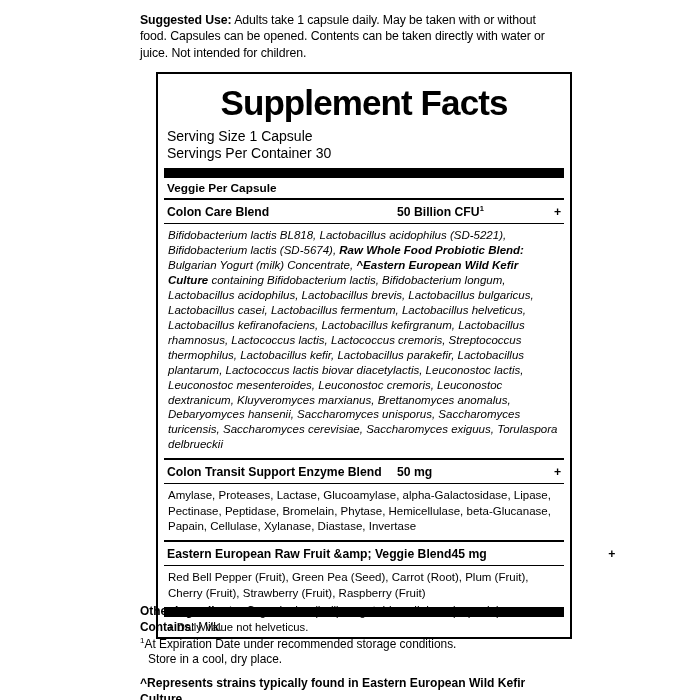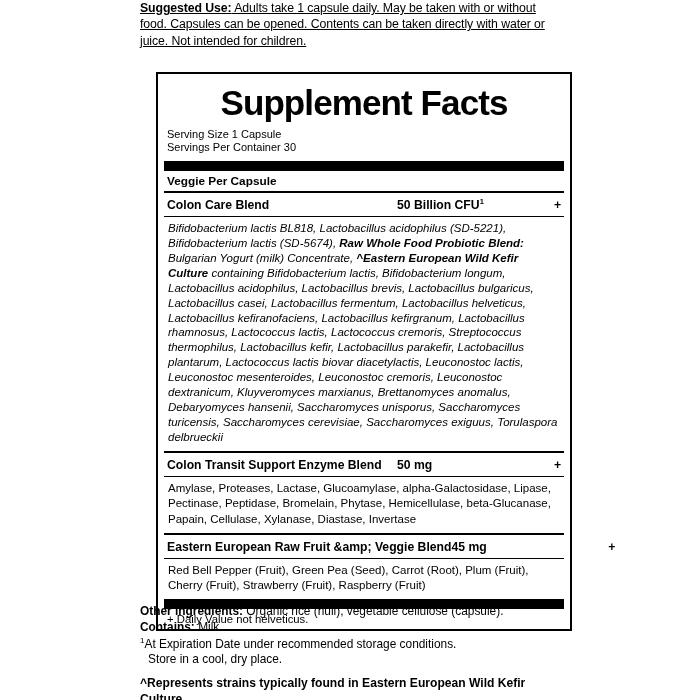--- a/index.html
+++ b/index.html
@@ -18,26 +18,25 @@
     position: relative;
     width: 700px;
     height: 700px;
     box-sizing: border-box;
   }
 
   
   .suggested-use {
     position: absolute;
     left: 140px;
-    top: 0;
+    top: 12px;
     width: 416px;
     font-size: 12.3px;
     line-height: 1.33;
     letter-spacing: -0.1px;
-    text-decoration: underline;
   }
   .suggested-use b { font-weight: bold; }
 
   
   .panel {
     position: absolute;
     left: 156px;
     top: 72px;
     width: 416px;
     border: 2.5px solid #000;
@@ -51,21 +50,21 @@
     font-size: 35px;
     font-weight: bold;
     letter-spacing: -0.9px;
     line-height: 1.0;
     margin: 11px 0 8px 0;
     font-family: "Liberation Sans", sans-serif;
   }
 
   .serving-lines {
     padding: 0 8px 0 9px;
-    font-size: 11px;
+    font-size: 14px;
     line-height: 1.22;
   }
 
   .bar-thick {
     height: 10px;
     background: #000;
     margin: 6px 6px 0 6px;
   }
 
   .rowline {

